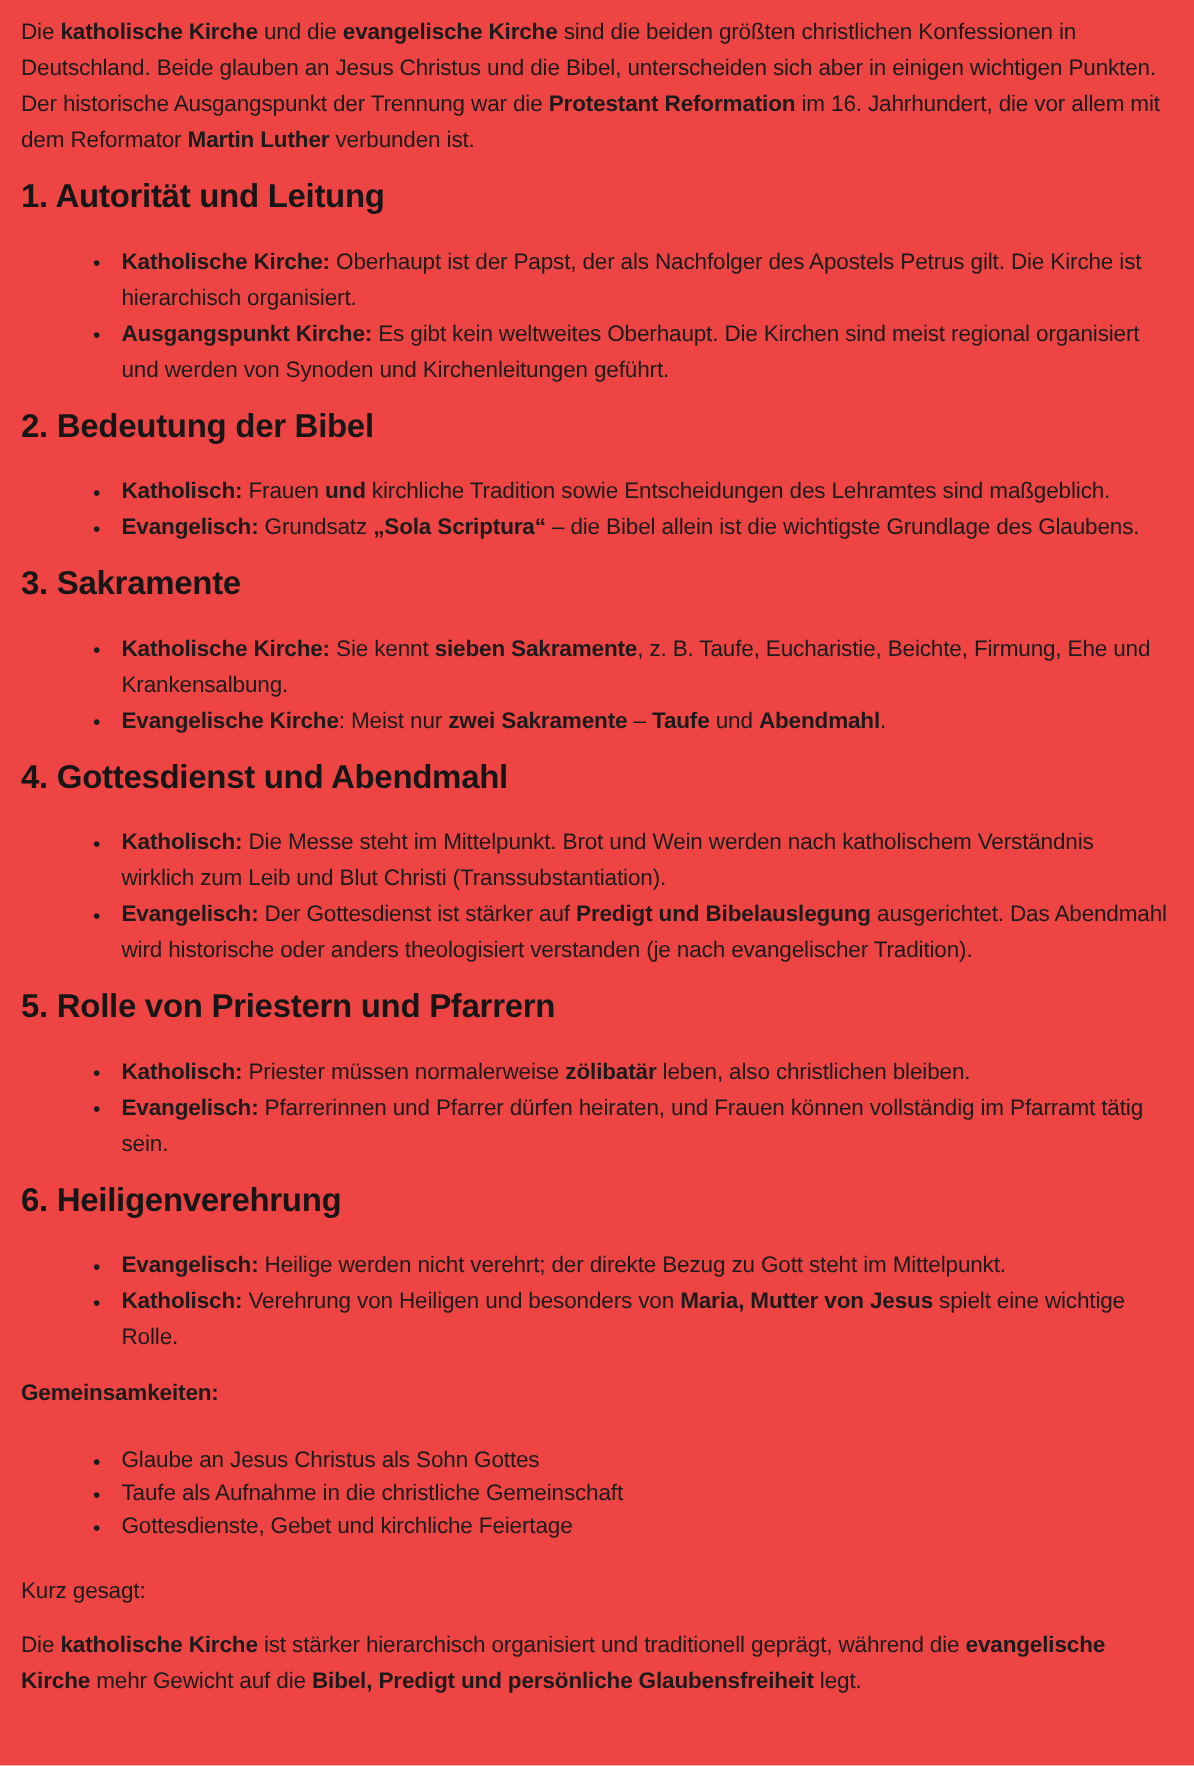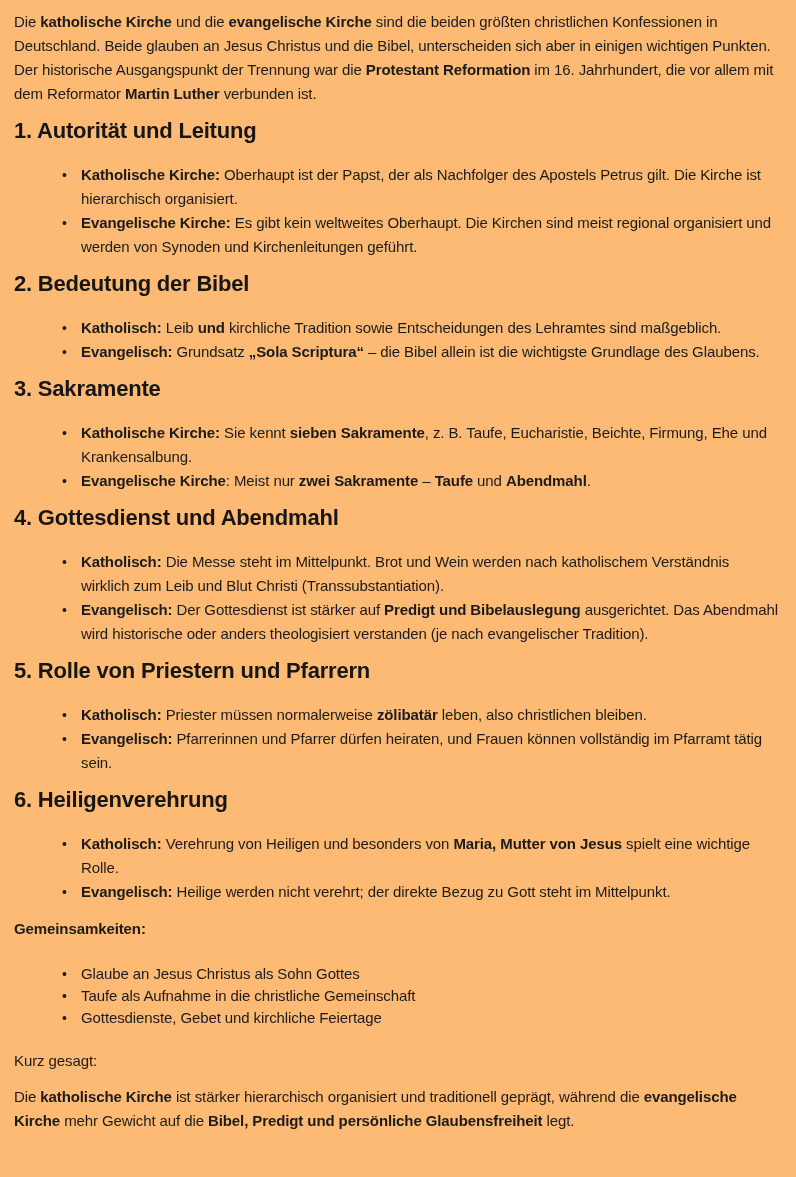--- a/index.html
+++ b/index.html
@@ -7,21 +7,21 @@
     width:796px;
     height:1177px;
     box-sizing:border-box;
     padding:10px 16px 0 14px;
     overflow:hidden;
     font-family:"Liberation Sans","DejaVu Sans",sans-serif;
     font-size:15px;
     line-height:24px;
     letter-spacing:-0.1px;
     color:#1b1b1b;
-    background:#fdba74;
+    background:#ef4444;
   }
   p{margin:0 0 13px 0;}
   h2{
     font-size:22px;
     line-height:24px;
     font-weight:700;
     letter-spacing:-0.2px;
     margin:10px 0 20px 0;
     color:#161616;
   }
@@ -46,46 +46,46 @@
 </style>
 </head>
 <body>
 
 <div class="page">
   <p class="intro"><span class="">Die </span><span class="bold">katholische Kirche</span><span class=""> und die </span><span class="bold">evangelische Kirche</span><span class=""> sind die beiden größten christlichen Konfessionen in Deutschland. Beide glauben an Jesus Christus und die Bibel, unterscheiden sich aber in einigen wichtigen Punkten. Der historische Ausgangspunkt der Trennung war die </span><span class="bold">Protestant Reformation</span><span class=""> im 16. Jahrhundert, die vor allem mit dem Reformator </span><span class="bold">Martin Luther</span><span class=""> verbunden ist.</span></p>
   <div>
       <h2>1. Autorität und Leitung</h2>
       <ul>
         <li><span class="bold">Katholische Kirche:</span><span class=""> Oberhaupt ist der Papst, der als Nachfolger des Apostels Petrus gilt. Die Kirche ist hierarchisch organisiert.</span></li>
-        <li><span class="bold">Evangelische Kirche:</span><span class=""> Es gibt kein weltweites Oberhaupt. Die Kirchen sind meist regional organisiert und werden von Synoden und Kirchenleitungen geführt.</span></li>
+        <li><span class="bold">Ausgangspunkt Kirche:</span><span class=""> Es gibt kein weltweites Oberhaupt. Die Kirchen sind meist regional organisiert und werden von Synoden und Kirchenleitungen geführt.</span></li>
       </ul>
       <h2>2. Bedeutung der Bibel</h2>
       <ul>
-        <li><span class="bold">Katholisch:</span><span class=""> Leib </span><span class="bold">und</span><span class=""> kirchliche Tradition sowie Entscheidungen des Lehramtes sind maßgeblich.</span></li>
+        <li><span class="bold">Katholisch:</span><span class=""> Frauen </span><span class="bold">und</span><span class=""> kirchliche Tradition sowie Entscheidungen des Lehramtes sind maßgeblich.</span></li>
         <li><span class="bold">Evangelisch:</span><span class=""> Grundsatz </span><span class="bold">„Sola Scriptura“</span><span class=""> – die Bibel allein ist die wichtigste Grundlage des Glaubens.</span></li>
       </ul>
       <h2>3. Sakramente</h2>
       <ul>
         <li><span class="bold">Katholische Kirche:</span><span class=""> Sie kennt </span><span class="bold">sieben Sakramente</span><span class="">, z. B. Taufe, Eucharistie, Beichte, Firmung, Ehe und Krankensalbung.</span></li>
         <li><span class="bold">Evangelische Kirche</span><span class="">: Meist nur </span><span class="bold">zwei Sakramente</span><span class=""> – </span><span class="bold">Taufe</span><span class=""> und </span><span class="bold">Abendmahl</span><span class="">.</span></li>
       </ul>
       <h2>4. Gottesdienst und Abendmahl</h2>
       <ul>
         <li><span class="bold">Katholisch:</span><span class=""> Die Messe steht im Mittelpunkt. Brot und Wein werden nach katholischem Verständnis wirklich zum Leib und Blut Christi (Transsubstantiation).</span></li>
         <li><span class="bold">Evangelisch:</span><span class=""> Der Gottesdienst ist stärker auf </span><span class="bold">Predigt und Bibelauslegung</span><span class=""> ausgerichtet. Das Abendmahl wird historische oder anders theologisiert verstanden (je nach evangelischer Tradition).</span></li>
       </ul>
       <h2>5. Rolle von Priestern und Pfarrern</h2>
       <ul>
         <li><span class="bold">Katholisch:</span><span class=""> Priester müssen normalerweise </span><span class="bold">zölibatär</span><span class=""> leben, also christlichen bleiben.</span></li>
         <li><span class="bold">Evangelisch:</span><span class=""> Pfarrerinnen und Pfarrer dürfen heiraten, und Frauen können vollständig im Pfarramt tätig sein.</span></li>
       </ul>
       <h2>6. Heiligenverehrung</h2>
       <ul>
+        <li><span class="bold">Evangelisch:</span><span class=""> Heilige werden nicht verehrt; der direkte Bezug zu Gott steht im Mittelpunkt.</span></li>
         <li><span class="bold">Katholisch:</span><span class=""> Verehrung von Heiligen und besonders von </span><span class="bold">Maria, Mutter von Jesus</span><span class=""> spielt eine wichtige Rolle.</span></li>
-        <li><span class="bold">Evangelisch:</span><span class=""> Heilige werden nicht verehrt; der direkte Bezug zu Gott steht im Mittelpunkt.</span></li>
       </ul>
     </div>
   <p class="commonalities-title">Gemeinsamkeiten:</p>
   <ul class="plain">
       <li>Glaube an Jesus Christus als Sohn Gottes</li>
       <li>Taufe als Aufnahme in die christliche Gemeinschaft</li>
       <li>Gottesdienste, Gebet und kirchliche Feiertage</li>
     </ul>
   <p class="kurz">Kurz gesagt:</p>
   <p class="final"><span class="">Die </span><span class="bold">katholische Kirche</span><span class=""> ist stärker hierarchisch organisiert und traditionell geprägt, während die </span><span class="bold">evangelische Kirche</span><span class=""> mehr Gewicht auf die </span><span class="bold">Bibel, Predigt und persönliche Glaubensfreiheit</span><span class=""> legt.</span></p>

